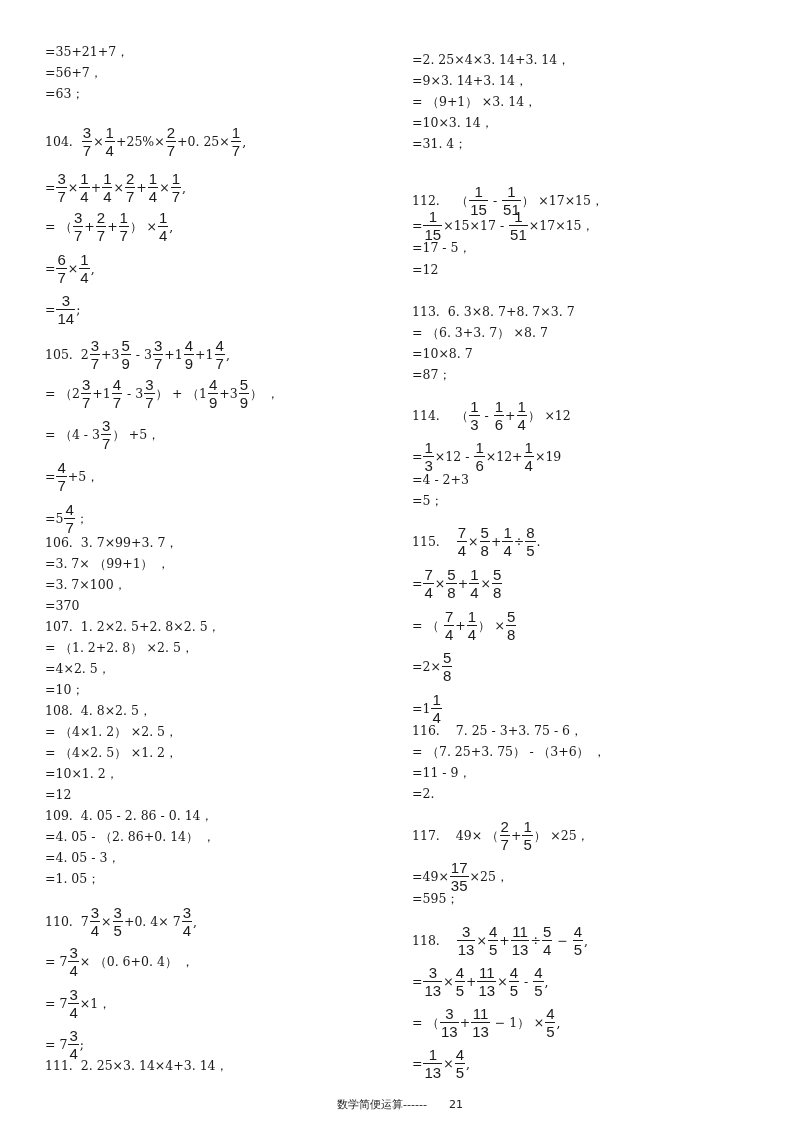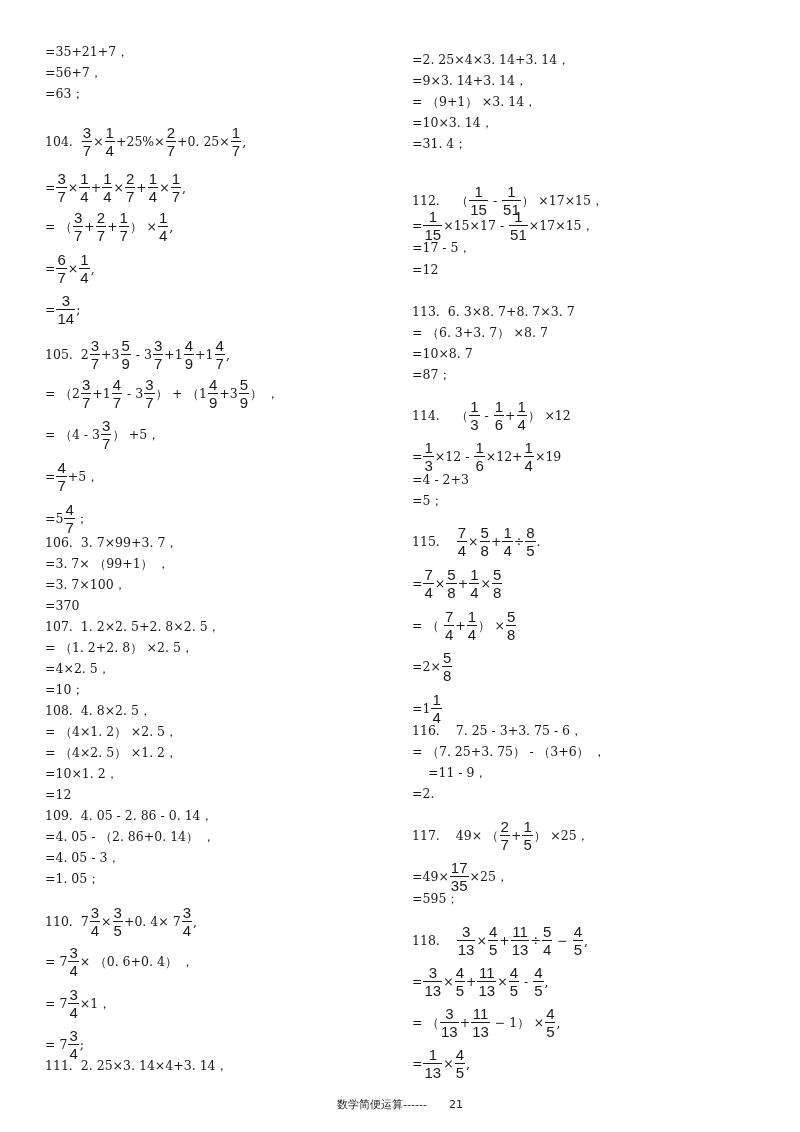--- a/index.html
+++ b/index.html
@@ -489,21 +489,21 @@
           <span class="num">1</span>
           <span class="den">4</span>
         </span>
       </div>
       <div class="line" style="top: 724px;">
         <span class="t">116.    7. 25 - 3+3. 75 - 6，</span>
       </div>
       <div class="line" style="top: 745px;">
         <span class="t">= （7. 25+3. 75） - （3+6） ，</span>
       </div>
-      <div class="line" style="top: 766px; margin-left: 16px;">
+      <div class="line" style="top: 766px;">
         <span class="t">=11 - 9，</span>
       </div>
       <div class="line" style="top: 787px;">
         <span class="t">=2.</span>
       </div>
       <div class="line" style="top: 819px;">
         <span class="t">117.    49× （</span>
         <span class="frac">
           <span class="num">2</span>
           <span class="den">7</span>

